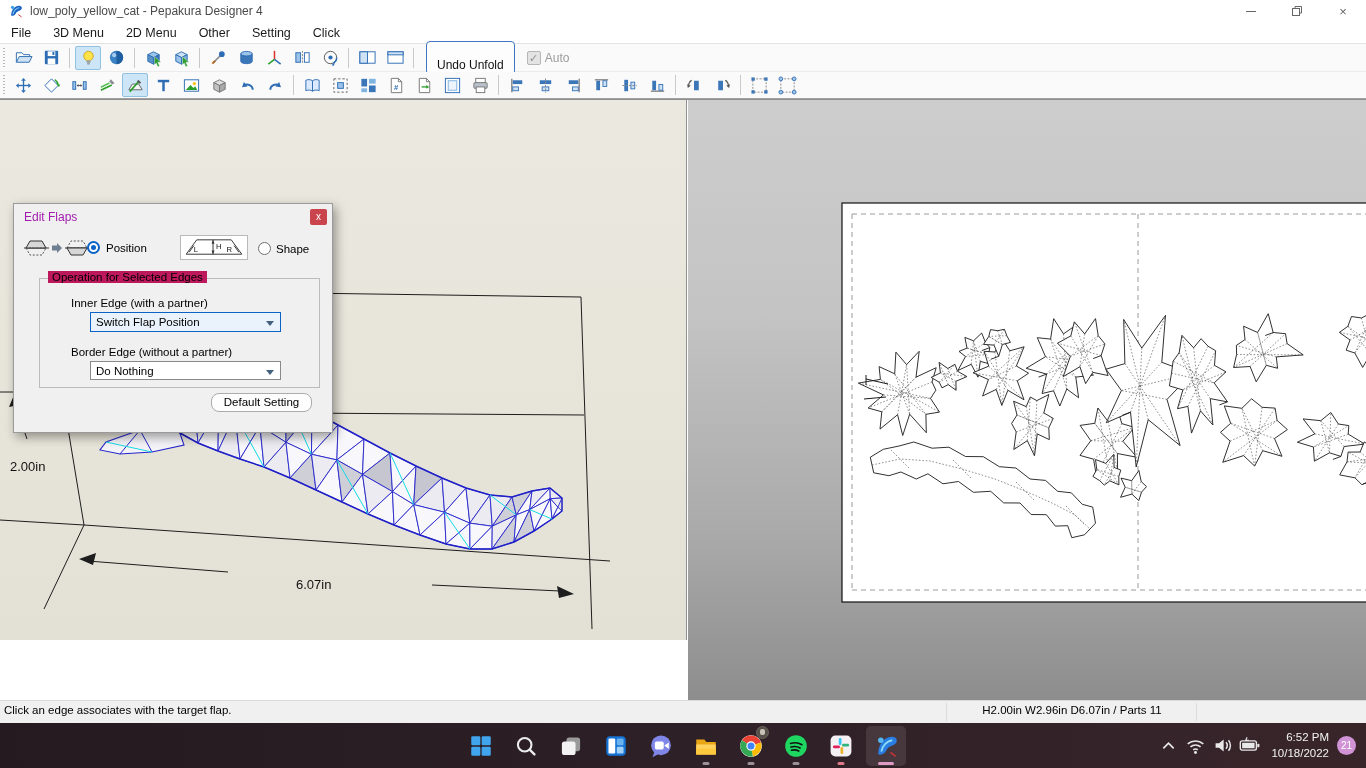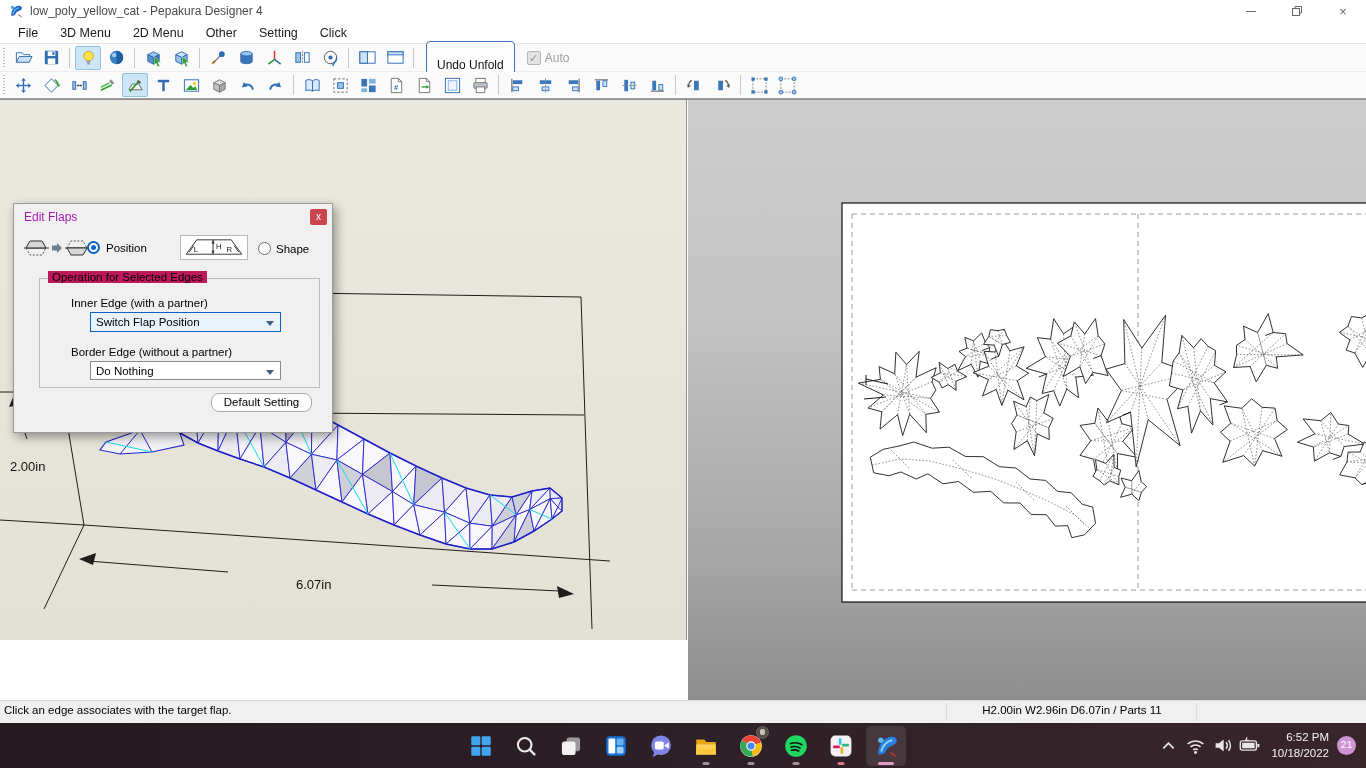--- a/index.html
+++ b/index.html
@@ -12,21 +12,21 @@
 #titlebar .appicon { width:16px; height:16px; margin:0 6px 0 8px; }
 #titlebar .title { color:#4a4a4a; font-size:12px; }
 #wincontrols { position:absolute; right:0; top:0; height:22px; display:flex; }
 .wbtn { width:46px; height:22px; display:flex; align-items:center; justify-content:center; color:#666; }
 .wbtn .minglyph { width:10px; height:1px; background:#666; display:block; }
 .wbtn svg { display:block; }
 
 
 #menubar { position:absolute; left:0; top:22px; width:1366px; height:22px; background:#ffffff; display:flex; align-items:center; border-bottom:1px solid #e3e3e3; }
 .menu-item { padding:0 11px; height:22px; line-height:22px; color:#1a1a1a; font-size:12.5px; }
-.menu-item:first-child { padding-left:18px; }
+.menu-item:first-child { padding-left:11px; }
 
 
 .toolbar { position:absolute; left:0; width:1366px; background:#fafafa; display:flex; align-items:center; }
 #toolbar1 { top:44px; height:28px; border-bottom:1px solid #ececec; }
 #toolbar2 { top:72px; height:27px; border-bottom:1px solid #9fa0a2; }
 .gripper { width:5px; height:20px; margin:0 2px 0 2px; background-image:repeating-linear-gradient(180deg,#b9b9b9 0 1px,transparent 1px 3px); background-size:2px 100%; background-repeat:no-repeat; background-position:1px 0; }
 .ticons { display:flex; align-items:center; }
 .tbtn { width:26px; height:24px; display:flex; align-items:center; justify-content:center; border:1px solid transparent; border-radius:2px; margin:0 1px; }
 .tbtn.active { background:#cde6f7; border-color:#92c0e0; }
 .ticon { width:19px; height:19px; display:block; }
@@ -81,21 +81,21 @@
 .task-tile.active { background:rgba(255,255,255,.10); }
 .task-tile .tico { width:26px; height:26px; display:block; }
 .run-dash { position:absolute; left:50%; bottom:1px; transform:translateX(-50%); width:7px; height:3px; border-radius:2px; background:#9b9197; }
 .run-dash.alert { background:#e07a8a; }
 .run-dash.wide { width:16px; background:#e09ac6; }
 .chrome-overlay { position:absolute; right:2px; top:0px; width:13px; height:13px; border-radius:50%; background:#57504a; border:1px solid #6a625b; }
 .chrome-overlay::after { content:""; position:absolute; left:3px; top:2px; width:5px; height:6px; border-radius:2px; background:#c9c2b8; }
 #tray { position:absolute; right:0; top:0; height:45px; display:flex; align-items:center; }
 .tray-ico { width:23px; height:23px; margin:0 2px; display:block; }
 #clock { text-align:right; color:#f2f2f2; font-size:11.5px; line-height:1.35; margin-left:8px; }
-#badge { width:19px; height:19px; border-radius:50%; background:#cf93d6; color:#fff; font-size:10px; text-align:center; line-height:19px; margin:0 10px 0 8px;font-family:Liberation Mono, monospace; }
+#badge { width:19px; height:19px; border-radius:50%; background:#cf93d6; color:#fff; font-size:10px; text-align:center; line-height:19px; margin:0 10px 0 8px; }
 </style>
 </head>
 <body>
 
 <div id="app">
 
   <div id="titlebar">
     <svg class="appicon" viewBox="0 0 20 20">
       <path d="M4 16c0-7 3.5-12 9.5-12.6 2.2-.2 3.8 1 3.8 2.8 0 3.2-4.3 3.2-6.3 5.2-1.8 1.8-1.6 5.2-7 4.6z" fill="#1e63c4"></path>
       <path d="M6.2 14c1-4 4-7.6 7.8-8" stroke="#7fd4f0" fill="none" stroke-width="1.3"></path>

